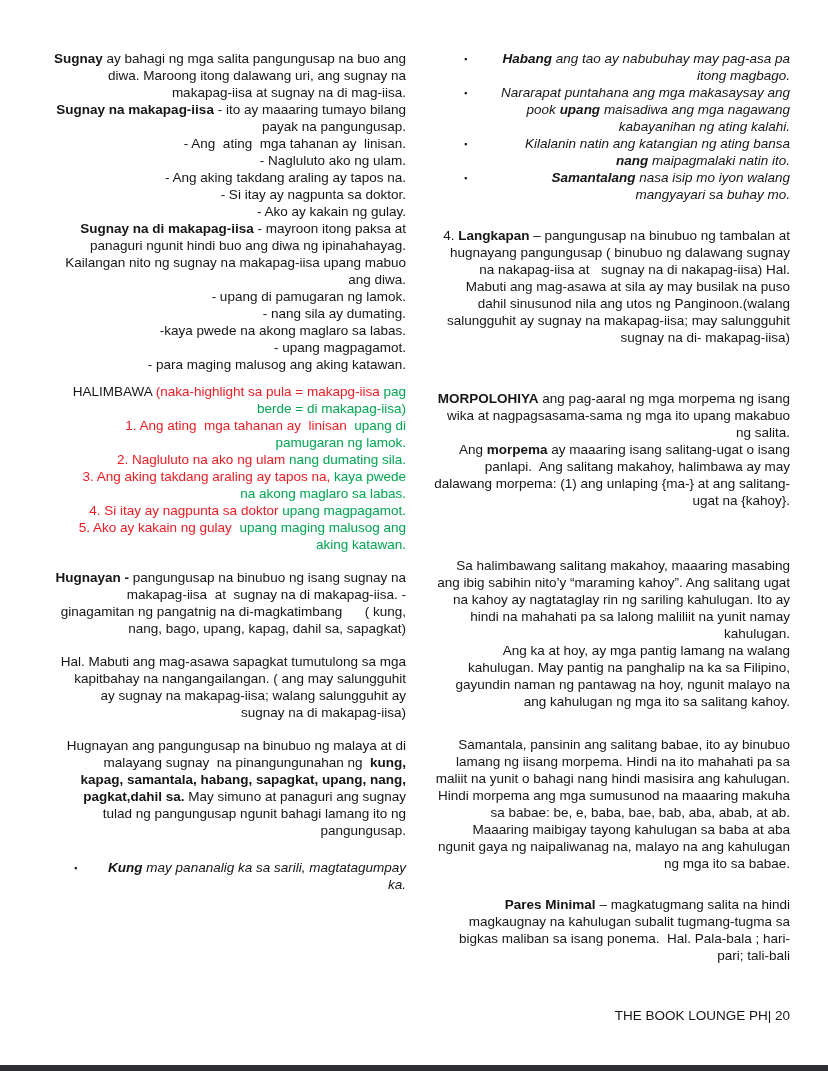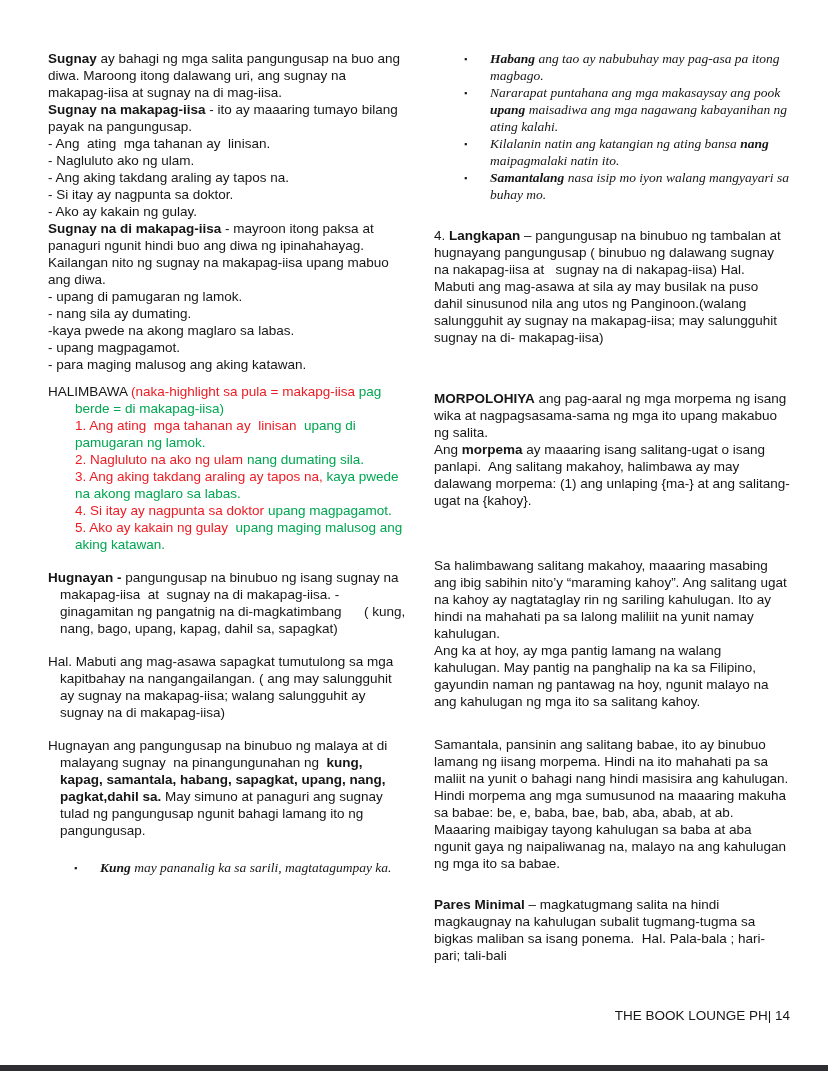--- a/index.html
+++ b/index.html
@@ -8,39 +8,40 @@
     background: #ffffff;
     font-family: "Liberation Sans", "DejaVu Sans", sans-serif;
     color: #161616;
   }
   .page {
     position: relative;
     width: 828px;
     height: 1071px;
     background: #ffffff;
     overflow: hidden;
+    text-align: right;
   }
   .col {
     position: absolute;
     top: 50px;
     font-size: 13.5px;
     line-height: 17px;
     white-space: pre-wrap;
   }
   .col-left  { left: 48px;  width: 358px; }
   .col-right { left: 434px; width: 356px; }
 
   .b { font-weight: bold; }
   .i { font-style: italic; }
   .u { }
 
   .para { }
   .lines .line { }
 
-  ul.bullets { list-style: none; padding-left: 52px; font-family: Liberation Serif, serif; }
+  ul.bullets { list-style: none; padding-left: 52px; }
   ul.bullets li { position: relative; }
   ul.bullets li::before {
     content: "▪";
     position: absolute;
     left: -26px;
     top: 1px;
     font-size: 9px;
     font-style: normal;
     color: #161616;
   }
@@ -58,15 +59,15 @@
     height: 6px;
     background: #2d2d32;
   }
 </style>
 </head>
 <body>
 
 <div class="page">
   <div class="col col-left" id="col-left"><div class="para"><span class="b">Sugnay</span><span> ay bahagi ng mga salita pangungusap na buo ang diwa. Maroong itong dalawang uri, ang sugnay na makapag-iisa at sugnay na di mag-iisa.</span></div><div class="para"><span class="b">Sugnay na makapag-iisa</span><span> - ito ay maaaring tumayo bilang payak na pangungusap.</span></div><div class="lines"><div class="line"><span>- Ang  ating  mga tahanan ay  linisan.</span></div><div class="line"><span>- Nagluluto ako ng ulam.</span></div><div class="line"><span>- Ang aking takdang araling ay tapos na.</span></div><div class="line"><span>- Si itay ay nagpunta sa doktor.</span></div><div class="line"><span>- Ako ay kakain ng gulay.</span></div></div><div class="para"><span class="b">Sugnay na di makapag-iisa</span><span> - mayroon itong paksa at panaguri ngunit hindi buo ang diwa ng ipinahahayag. Kailangan nito ng sugnay na makapag-iisa upang mabuo ang diwa.</span></div><div class="lines"><div class="line"><span>- upang di pamugaran ng lamok.</span></div><div class="line"><span>- nang sila ay dumating.</span></div><div class="line"><span>-kaya pwede na akong maglaro sa labas.</span></div><div class="line"><span>- upang magpagamot.</span></div><div class="line"><span>- para maging malusog ang aking katawan.</span></div></div><div class="para" style="padding-left: 27px; text-indent: -27px; margin-top: 10px;"><span>HALIMBAWA </span><span style="color: rgb(238, 27, 35);">(naka-highlight sa pula = makapg-iisa </span><span style="color: rgb(0, 166, 81);">pag berde = di makapag-iisa)</span></div><div class="lines" style="padding-left: 27px;"><div class="line"><span style="color: rgb(238, 27, 35);">1. Ang ating  mga tahanan ay  linisan</span><span style="color: rgb(0, 166, 81);">  upang di pamugaran ng lamok.</span></div><div class="line"><span style="color: rgb(238, 27, 35);">2. Nagluluto na ako ng ulam </span><span style="color: rgb(0, 166, 81);">nang dumating sila.</span></div><div class="line"><span style="color: rgb(238, 27, 35);">3. Ang aking takdang araling ay tapos na,</span><span style="color: rgb(0, 166, 81);"> kaya pwede na akong maglaro sa labas.</span></div><div class="line"><span style="color: rgb(238, 27, 35);">4. Si itay ay nagpunta sa doktor </span><span style="color: rgb(0, 166, 81);">upang magpagamot.</span></div><div class="line"><span style="color: rgb(238, 27, 35);">5. Ako ay kakain ng gulay </span><span style="color: rgb(0, 166, 81);"> upang maging malusog ang aking katawan.</span></div></div><div class="para" style="padding-left: 12px; text-indent: -12px; margin-top: 16px;"><span class="b">Hugnayan -</span><span> pangungusap na binubuo ng isang sugnay na makapag-iisa  at  sugnay na di makapag-iisa. - ginagamitan ng pangatnig na di-magkatimbang      ( kung, nang, bago, upang, kapag, dahil sa, sapagkat)</span></div><div class="para" style="padding-left: 12px; text-indent: -12px; margin-top: 16px;"><span>Hal. </span><span class="u">Mabuti ang mag-asawa</span><span> sapagkat tumutulong sa mga kapitbahay na nangangailangan. ( ang may salungguhit ay sugnay na makapag-iisa; walang salungguhit ay sugnay na di makapag-iisa)</span></div><div class="para" style="padding-left: 12px; text-indent: -12px; margin-top: 16px;"><span>Hugnayan ang pangungusap na binubuo ng malaya at di  malayang sugnay  na pinangungunahan ng  </span><span class="b">kung, kapag, samantala, habang, sapagkat, upang, nang, pagkat,dahil sa.</span><span> May simuno at panaguri ang sugnay tulad ng pangungusap ngunit bahagi lamang ito ng pangungusap.</span></div><ul class="bullets" style="padding-left: 52px; margin-top: 20px;"><li><span class="b i">Kung</span><span class="i"> may pananalig ka sa sarili, magtatagumpay ka.</span></li></ul></div>
   <div class="col col-right" id="col-right"><ul class="bullets" style="padding-left: 56px;"><li><span class="b i">Habang</span><span class="i"> ang tao ay nabubuhay may pag-asa pa itong magbago.</span></li><li><span class="i">Nararapat puntahana ang mga makasaysay ang pook </span><span class="b i">upang</span><span class="i"> maisadiwa ang mga nagawang kabayanihan ng ating kalahi.</span></li><li><span class="i">Kilalanin natin ang katangian ng ating bansa </span><span class="b i">nang</span><span class="i"> maipagmalaki natin ito.</span></li><li><span class="b i">Samantalang</span><span class="i"> nasa isip mo iyon walang mangyayari sa buhay mo.</span></li></ul><div class="para" style="margin-top: 24px;"><span>4. </span><span class="b">Langkapan</span><span> – pangungusap na binubuo ng tambalan at hugnayang pangungusap ( binubuo ng dalawang sugnay na nakapag-iisa at   sugnay na di nakapag-iisa) Hal.   Mabuti ang mag-asawa at sila ay may busilak na puso </span><span class="u">dahil sinusunod nila ang utos ng Panginoon.</span><span>(walang salungguhit ay sugnay na makapag-iisa; may salungguhit sugnay na di- makapag-iisa)</span></div><div class="para" style="margin-top: 44px;"><span class="b">MORPOLOHIYA</span><span> ang pag-aaral ng mga morpema ng isang wika at nagpagsasama-sama ng mga ito upang makabuo ng salita.</span><br><span>Ang </span><span class="b">morpema</span><span> ay maaaring isang salitang-ugat o isang panlapi.  Ang salitang makahoy, halimbawa ay may dalawang morpema: (1) ang unlaping {ma-} at ang salitang-ugat na {kahoy}.</span></div><div class="para" style="margin-top: 48px;"><span>Sa halimbawang salitang makahoy, maaaring masabing ang ibig sabihin nito’y “maraming kahoy”. Ang salitang ugat na kahoy ay nagtataglay rin ng sariling kahulugan. Ito ay hindi na mahahati pa sa lalong maliliit na yunit namay kahulugan.</span><br><span>Ang ka at hoy, ay mga pantig lamang na walang kahulugan. May pantig na panghalip na ka sa Filipino, gayundin naman ng pantawag na hoy, ngunit malayo na ang kahulugan ng mga ito sa salitang kahoy.</span></div><div class="para" style="margin-top: 26px;"><span>Samantala, pansinin ang salitang babae, ito ay binubuo lamang ng iisang morpema. Hindi na ito mahahati pa sa maliit na yunit o bahagi nang hindi masisira ang kahulugan. Hindi morpema ang mga sumusunod na maaaring makuha sa babae: be, e, baba, bae, bab, aba, abab, at ab. Maaaring maibigay tayong kahulugan sa baba at aba ngunit gaya ng naipaliwanag na, malayo na ang kahulugan ng mga ito sa babae.</span></div><div class="para" style="margin-top: 24px;"><span class="b">Pares Minimal</span><span> – magkatugmang salita na hindi magkaugnay na kahulugan subalit tugmang-tugma sa bigkas maliban sa isang ponema.  Hal. Pala-bala ; hari- pari; tali-bali</span></div></div>
-  <div class="footer">THE BOOK LOUNGE PH| 14</div>
+  <div class="footer">THE BOOK LOUNGE PH| 20</div>
   <div class="bottom-edge"></div>
 </div>
 
 </body></html>

